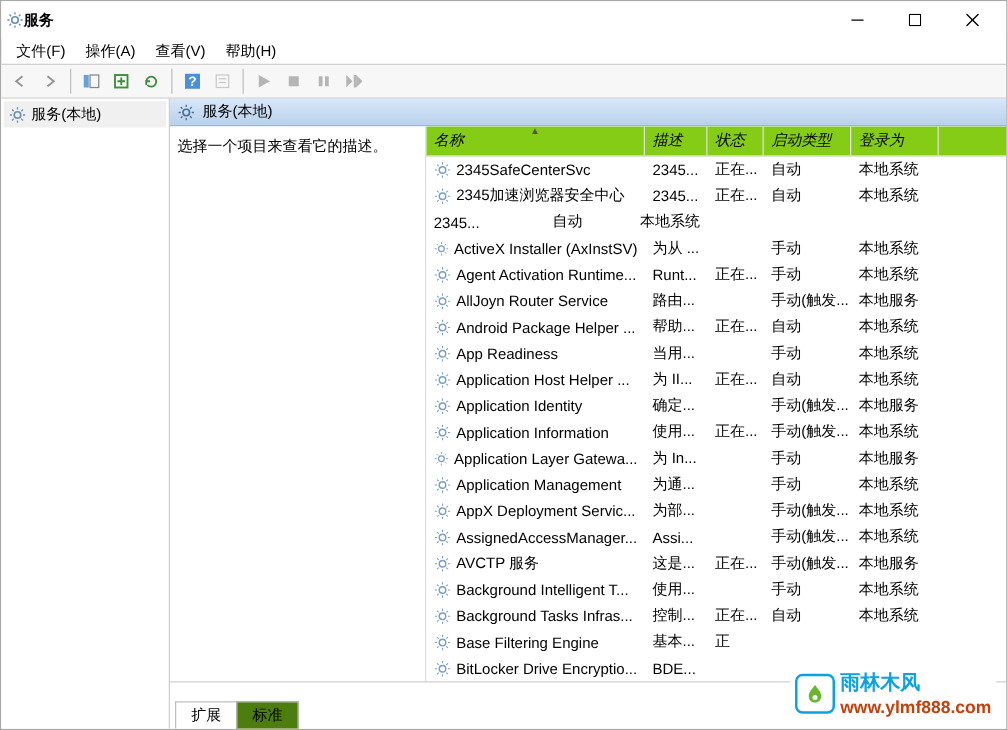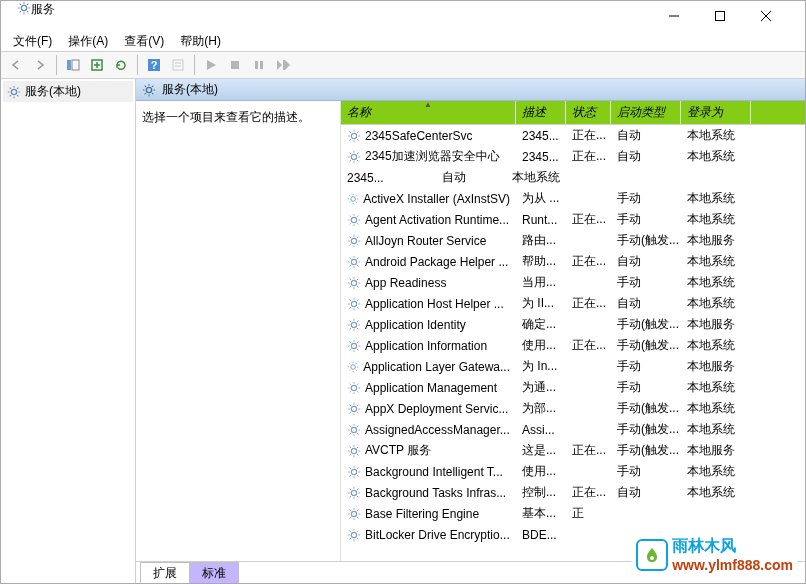--- a/index.html
+++ b/index.html
@@ -1,19 +1,19 @@
 <!DOCTYPE html>
 <html><head>
 <meta charset="utf-8">
 <style>
 * { box-sizing: border-box; margin: 0; padding: 0; font-family: "Microsoft YaHei", "Segoe UI", sans-serif; }
 body { width: 806px; height: 584px; background: #fff; font-size: 12px; color: #000; border: 1px solid #aaa; position: relative; overflow: hidden; }
 
 
-.titlebar { height: 30px; display: flex; align-items: flex-start; padding: 0 16px; background: #fff; }
+.titlebar { height: 30px; display: flex; align-items: center; padding: 0 4px; background: #fff; font-weight: bold; }
 .titlebar .title { flex: 1; font-size: 12px; }
 .titlebar .win-controls { display: flex; }
 .titlebar .win-btn { width: 46px; height: 30px; display: flex; align-items: center; justify-content: center; cursor: pointer; }
 
 
 .menubar { height: 20px; display: flex; align-items: center; padding: 0 4px; font-size: 12px; }
 .menubar .menu { padding: 2px 8px; cursor: pointer; }
 
 
 .toolbar { height: 28px; border-top: 1px solid #d0d0d0; border-bottom: 1px solid #d0d0d0; background: #f7f7f7; display: flex; align-items: center; padding: 0 4px; gap: 2px; }
@@ -41,24 +41,24 @@
 .list-body { flex: 1; overflow-y: auto; }
 .row { display: flex; height: 21px; align-items: center; cursor: pointer; }
 .row .cell { padding: 0 6px; white-space: nowrap; overflow: hidden; text-overflow: ellipsis; font-size: 12px; display: flex; align-items: center; gap: 4px; }
 
 .col-name { width: 175px; }
 .col-desc { width: 50px; }
 .col-status { width: 45px; }
 .col-startup { width: 70px; }
 .col-logon { width: 70px; }
 
-.tabs { height: 22px; display: flex; align-items: center; padding: 0 4px; border-top: 1px solid #d0d0d0; background: #fff; }
+.tabs { height: 38px; display: flex; align-items: flex-end; padding: 0 4px; border-top: 1px solid #d0d0d0; background: #fff; }
 .tab { padding: 2px 12px; border: 1px solid #c0c0c0; border-bottom: none; background: #fff; cursor: pointer; font-size: 12px; margin-right: -1px; }
 .tab.active { background: #fff; border-top: 1px solid #c0c0c0; }
-.tab:not(.active) { background: #c4b5fd; }
+.tab:not(.active) { background: #4d7c0f; }
 
 
 .watermark { position: absolute; bottom: 8px; right: 8px; display: flex; align-items: center; gap: 4px; background: #fff; padding: 2px 4px; }
 .watermark .logo { width: 32px; height: 32px; border: 2px solid #0aa2e0; border-radius: 6px; display: flex; align-items: center; justify-content: center; color: #0aa2e0; font-size: 18px; }
 .watermark .txt1 { color: #0aa2e0; font-size: 16px; font-weight: bold; }
 .watermark .txt2 { color: #c2410c; font-size: 14px; font-weight: bold; }
 
 
 .gear-icon { width: 14px; height: 14px; display: inline-block; }
 .gear-icon svg { width: 100%; height: 100%; }

